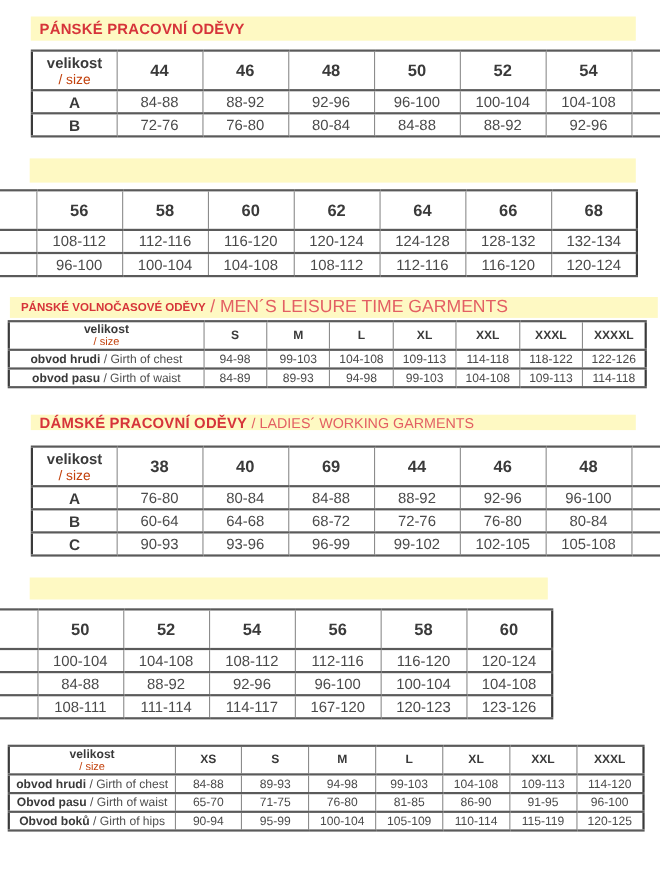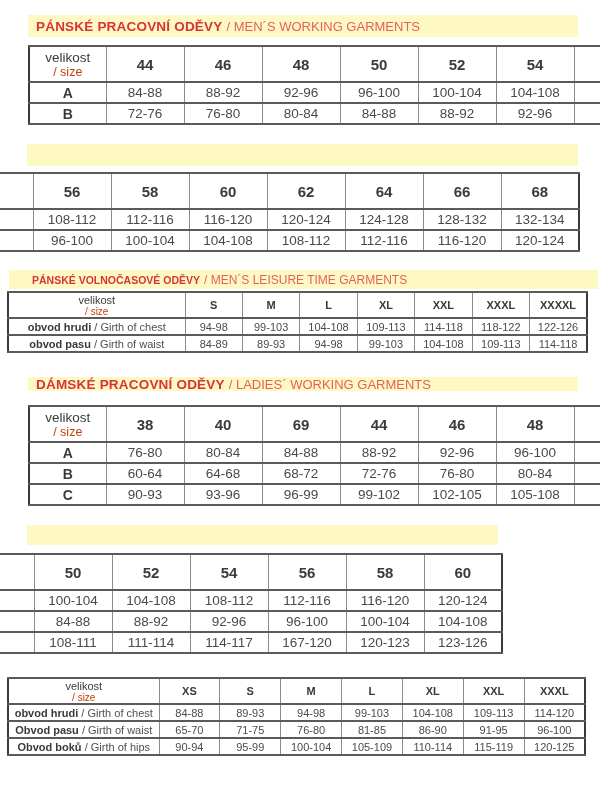--- a/index.html
+++ b/index.html
@@ -6,54 +6,53 @@
   .page{position:relative;width:600px;height:800px;overflow:hidden;background:#fff;
         font-family:"Liberation Sans", sans-serif;}
 
   
   .bar{position:absolute;background:#fef9c3;}
   .sec-title{display:flex;align-items:center;padding-left:8px;box-sizing:border-box;white-space:nowrap;}
   .sec-title .cz{font-weight:bold;color:#d6343a;}
   .sec-title .en{color:#e35f63;margin-left:4px;}
   .sec-title-lg .cz{font-size:13.5px;letter-spacing:.2px;}
   .sec-title-lg .en{font-size:13px;}
-  .sec-title-sm{padding-left:23px;}
+  .sec-title-sm{padding-left:10px;}
   .sec-title-sm .cz{font-size:10.5px;}
-  .sec-title-sm .en{font-size:12px;}
+  .sec-title-sm .en{font-size:16px;}
 
   
   table.tbl{position:absolute;border-collapse:collapse;table-layout:fixed;background:#fff;
             border:2px solid #3a3a3a;}
   .tbl th,.tbl td{border-top:2px solid #5a5a5a;border-bottom:2px solid #5a5a5a;
                   border-left:1px solid #8c8c8c;border-right:1px solid #8c8c8c;
                   padding:0;text-align:center;vertical-align:middle;overflow:hidden;}
   .tbl-lg tr.head{height:36px;}
   .tbl-lg tr.data{height:21px;}
   .tbl-lg th{font-weight:bold;font-size:15px;color:#3a3a3a;}
   .tbl-lg td{font-size:13.5px;color:#4a4a4a;}
   .tbl-lg td.rowlab{font-weight:bold;font-size:14px;color:#3a3a3a;}
   .tbl-sm tr.head{height:26px;}
   .tbl-sm tr.data{height:17px;padding-left:36px;}
   .tbl-sm th{font-weight:bold;font-size:11px;color:#3a3a3a;}
   .tbl-sm td{font-size:11px;color:#4a4a4a;}
   .tbl-sm td.mlab .b{font-weight:bold;color:#3a3a3a;}
   .tbl-sm td.mlab .r{color:#4f4f4f;}
-  .c1{font-weight:normal;font-size:13.5px;color:#3a3a3a;line-height:15px;}
+  .c1{font-weight:bold;font-size:13.5px;color:#3a3a3a;line-height:15px;}
   .c2{font-weight:normal;font-size:12.5px;color:#c2410c;line-height:14px;}
   .tbl-sm .c1{font-size:11px;line-height:12px;}
   .tbl-sm .c2{font-size:10px;line-height:11px;}
 </style>
 </head>
 <body>
 
 <div class="page">
 
   <div class="bar sec-title sec-title-lg" style="left:28px;top:15px;width:550px;height:22px">
     <span class="cz">PÁNSKÉ PRACOVNÍ ODĚVY</span>
-    <span class="en">/ MEN´S WORKING GARMENTS</span>
   </div>
 
   <table class="tbl tbl-lg" style="left:28px;top:45px;width:623px">
     <colgroup>
         <col style="width:77px">
         <col style="width:78px">
         <col style="width:78px">
         <col style="width:78px">
         <col style="width:78px">
         <col style="width:78px">

